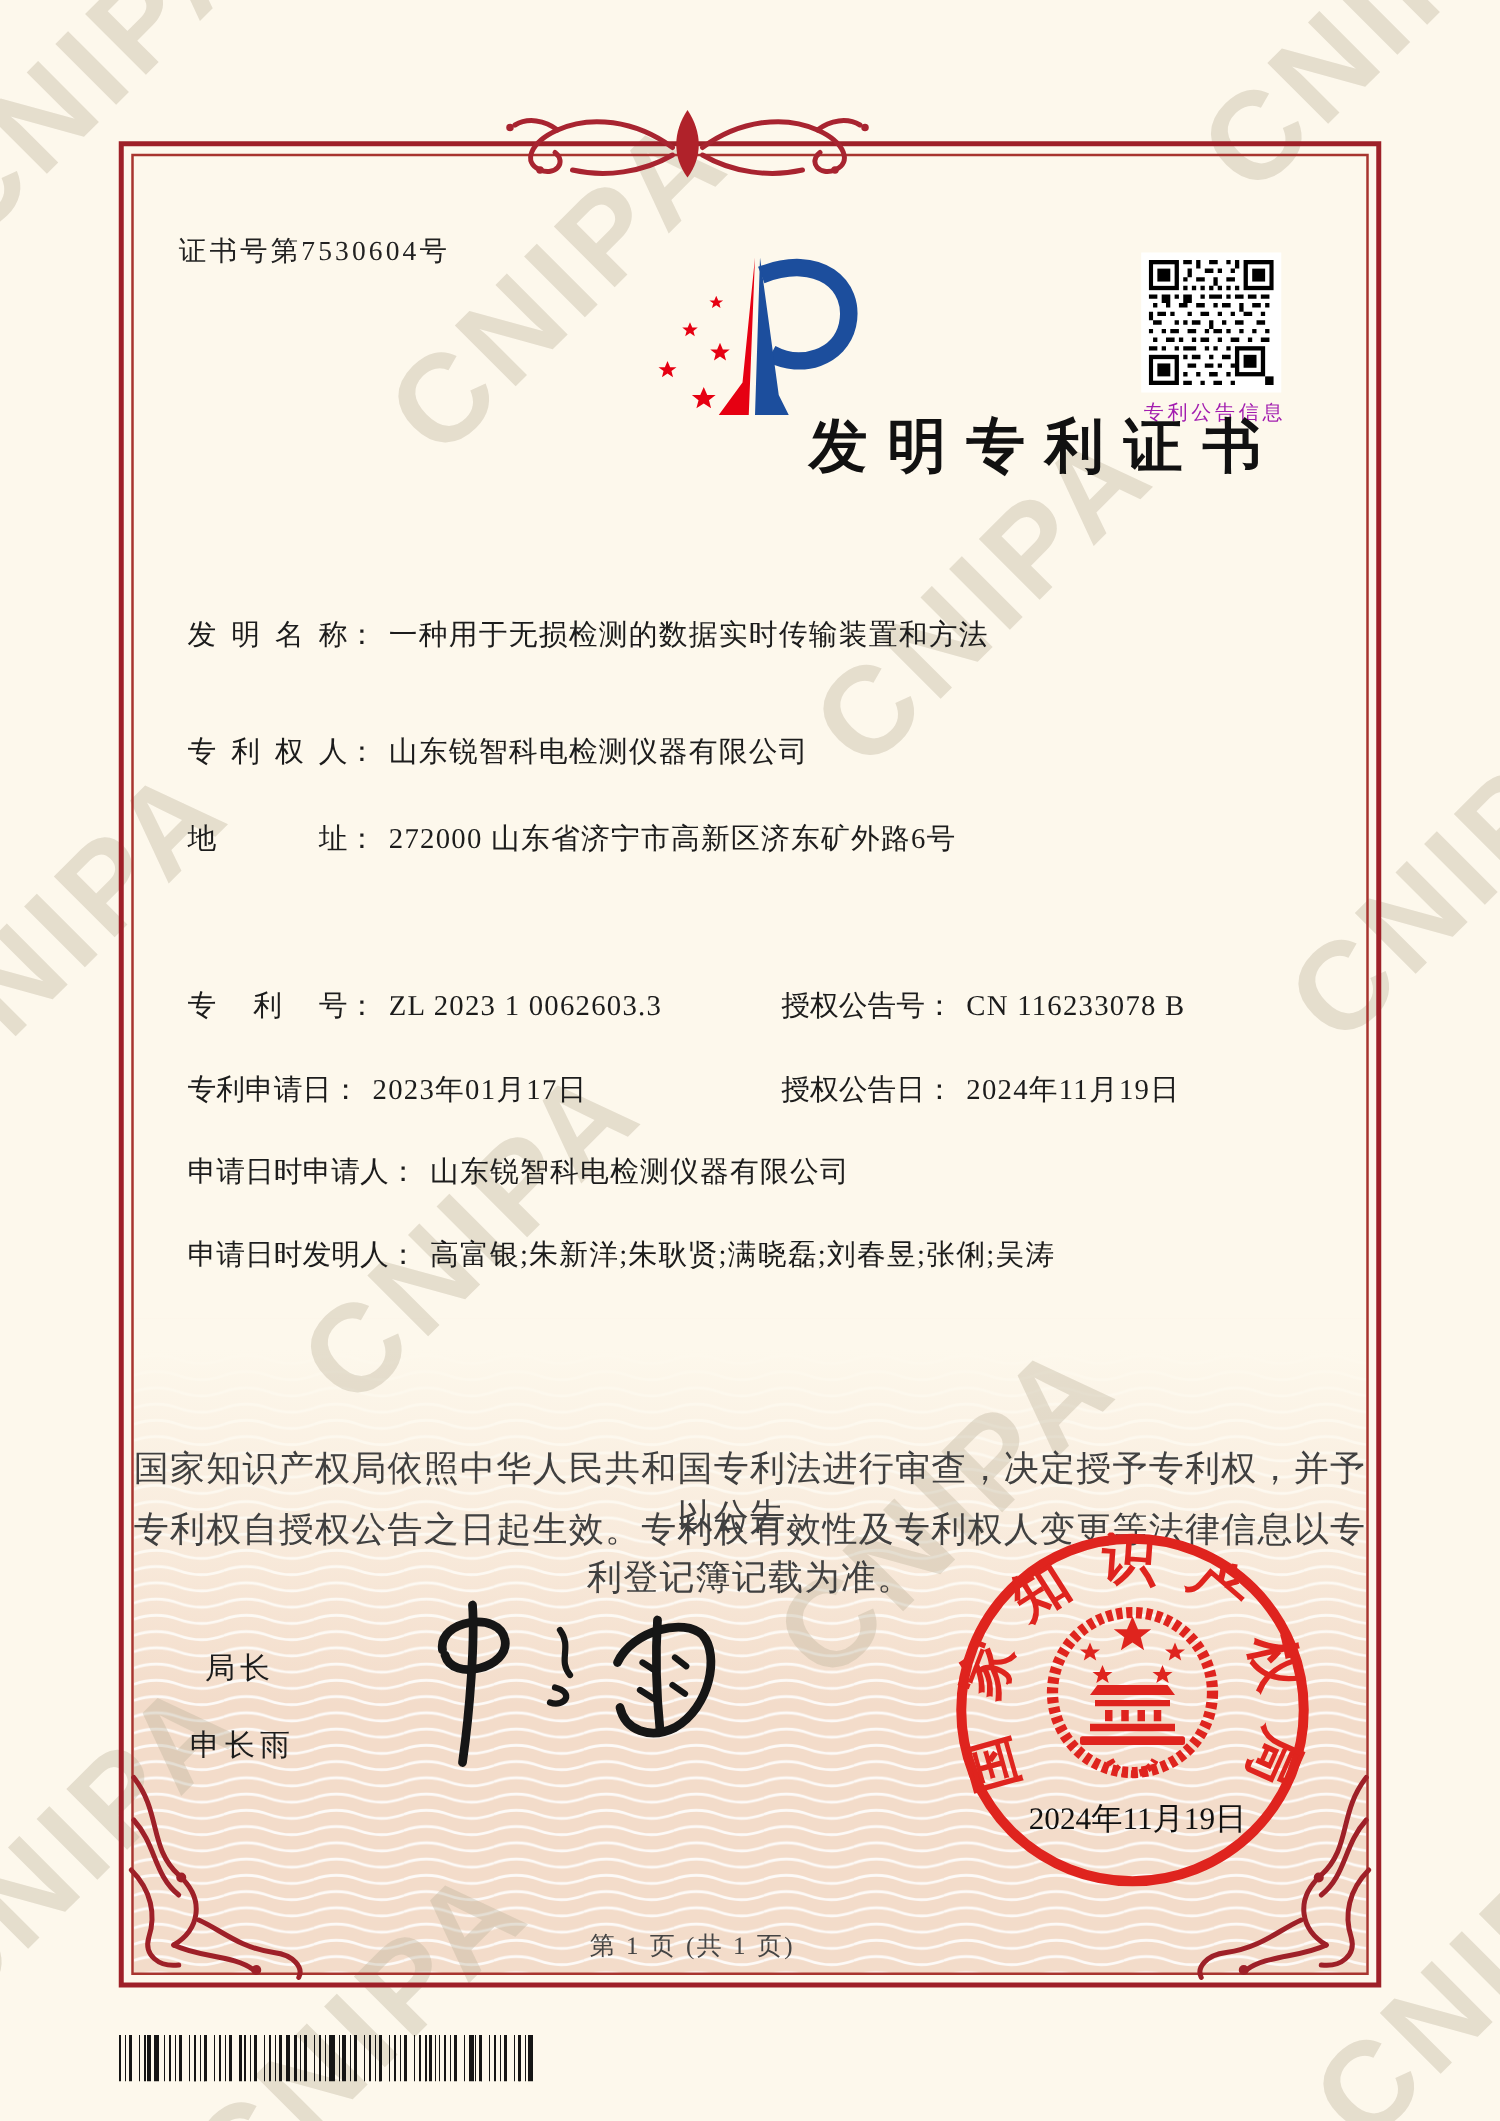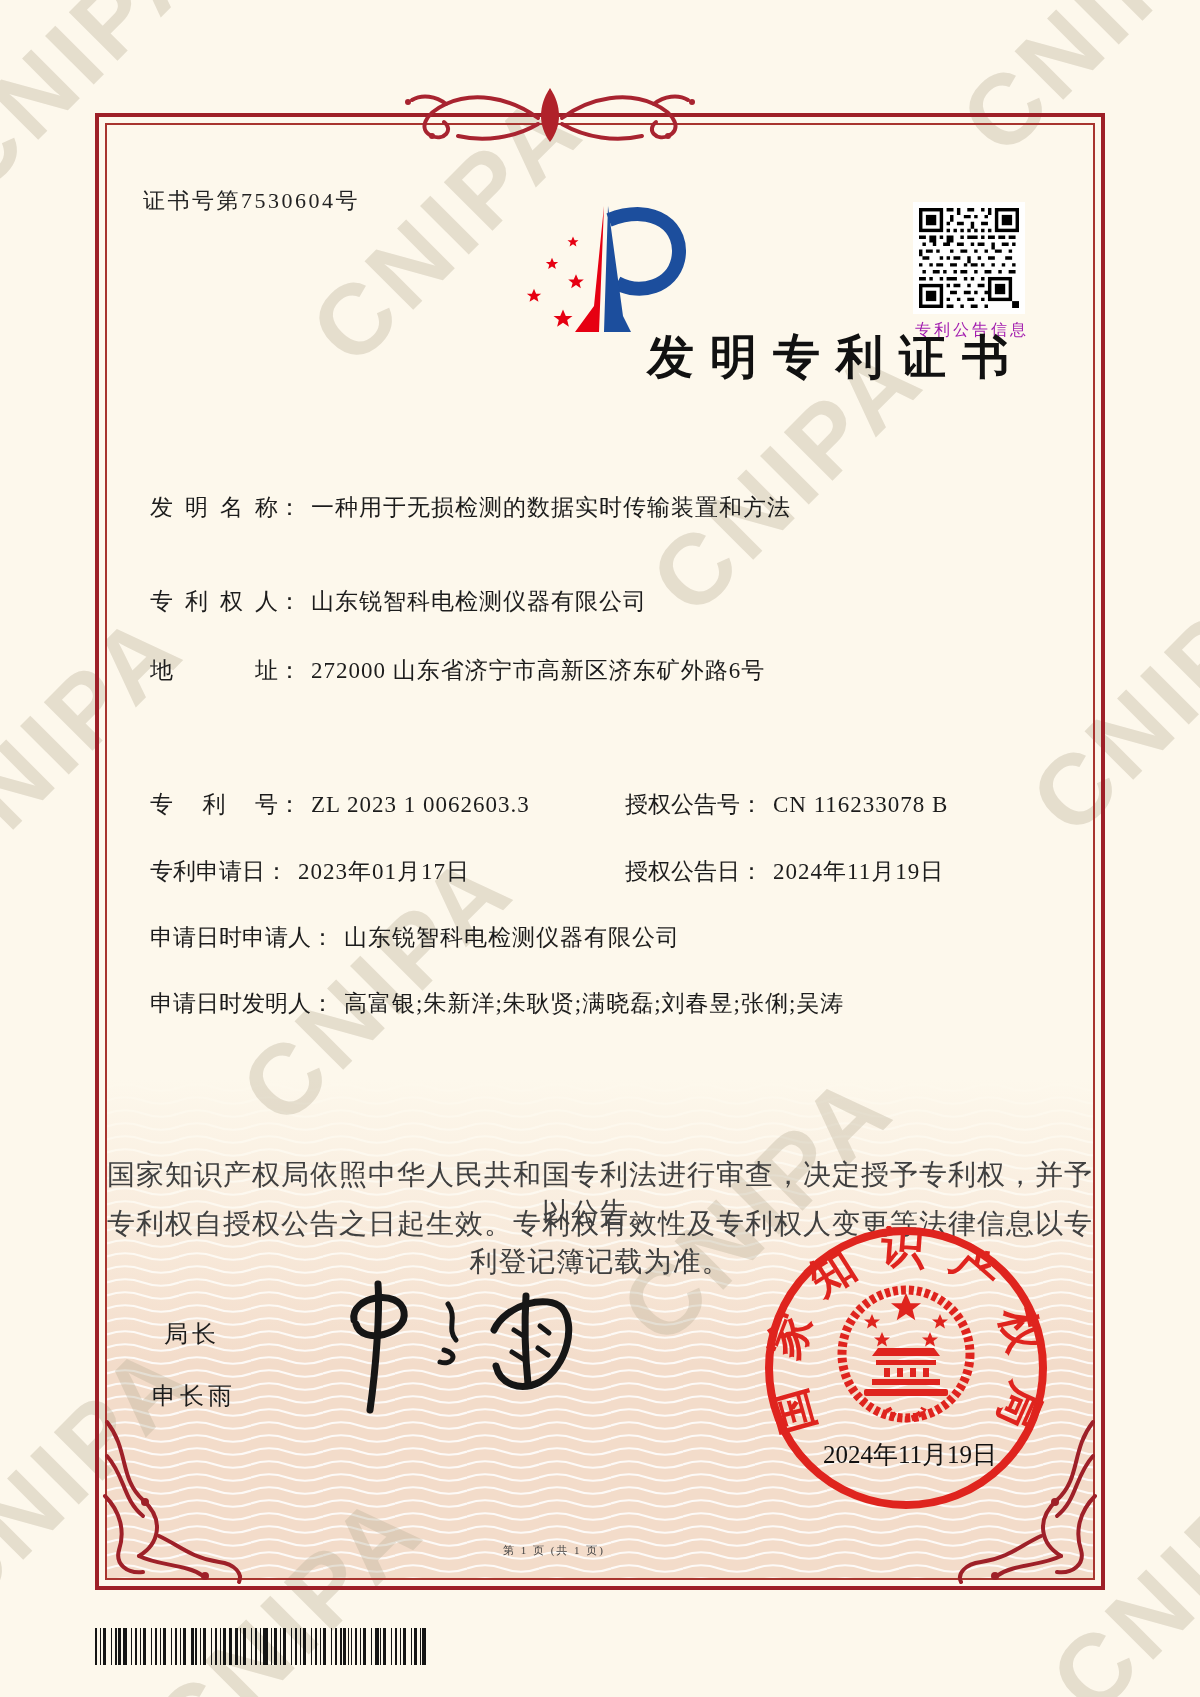--- a/index.html
+++ b/index.html
@@ -43,21 +43,21 @@
   
   .sig-title{position:absolute;left:152px;top:1318px;z-index:5;font-size:24px;letter-spacing:4px;margin-left:12px;}
   .sig-name{position:absolute;left:152px;top:1380px;z-index:5;font-size:24px;letter-spacing:4px;text-align:right;}
   .signature{position:absolute;left:318px;top:1268px;z-index:5;}
   
   .seal{position:absolute;left:764px;top:1226px;z-index:6;}
   .seal-date{position:absolute;left:805px;top:1438px;width:210px;z-index:7;text-align:center;
       font-size:25px;color:#111;}
   
   .page-info{position:absolute;left:100px;top:1543px;width:908px;z-index:4;text-align:center;
-      font-size:11px;letter-spacing:2px;color:#444;}
+      font-size:20px;letter-spacing:2px;color:#444;}
   .barcode{position:absolute;left:95px;top:1628px;width:332px;height:37px;z-index:3;
       background-image:
         repeating-linear-gradient(90deg,#151515 0 2px,transparent 2px 5px,#151515 5px 6px,transparent 6px 8px,#151515 8px 11px,transparent 11px 16px,#151515 16px 17px,transparent 17px 20px),
         repeating-linear-gradient(90deg,transparent 0 23px,#151515 23px 25px,transparent 25px 31px,#151515 31px 32px,transparent 32px 37px);}
 </style>
 </head>
 <body>
 
 <div class="page">
 

